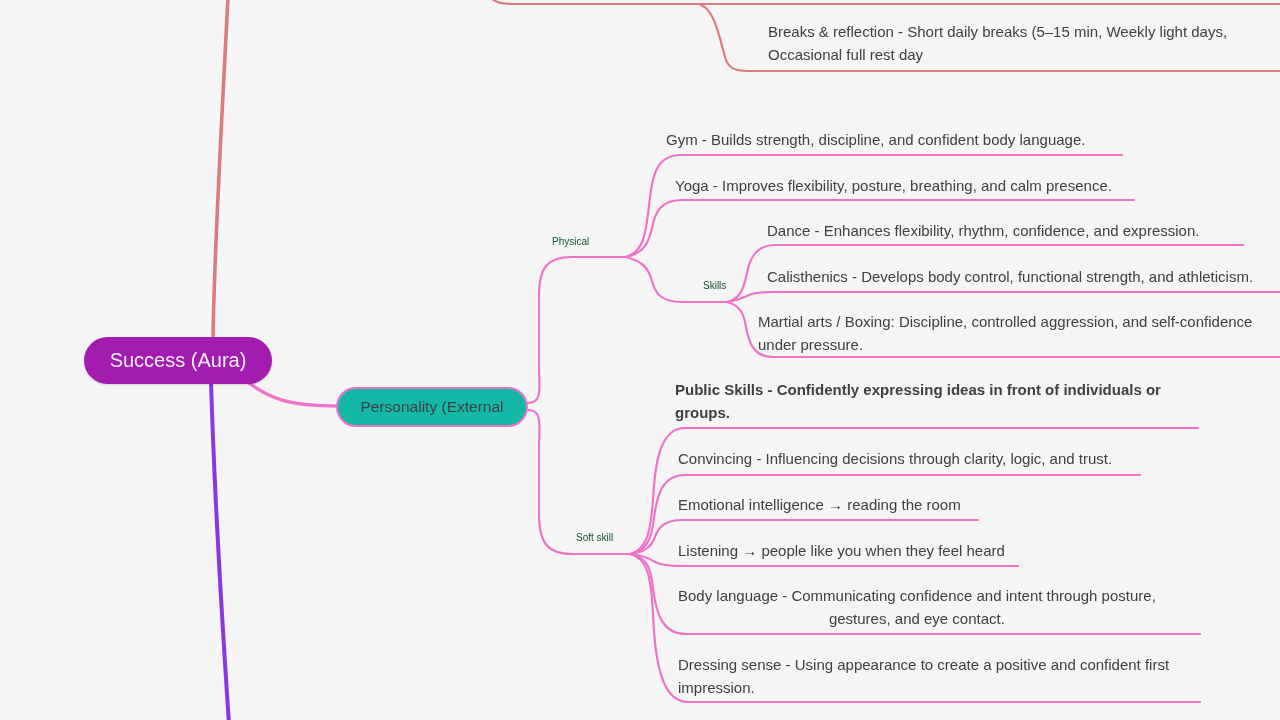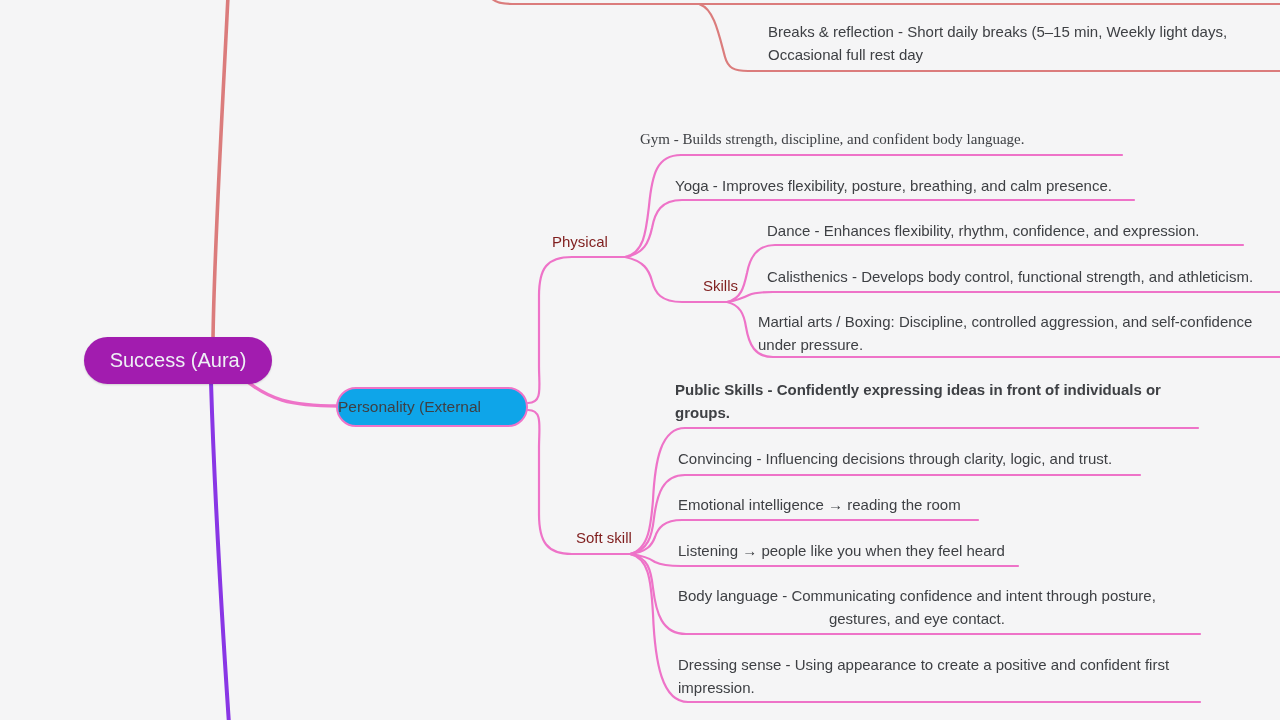--- a/index.html
+++ b/index.html
@@ -8,32 +8,32 @@
     background:#f5f5f6;
     font-family:"Liberation Sans",sans-serif;
     color:#3e4044;
   }
   #branches{position:absolute;left:0;top:0;z-index:1;}
   .node,.txt,.lbl{position:absolute;z-index:2;}
   .txt{
     font-size:15px;line-height:23px;color:#3e4044;white-space:nowrap;
   }
   .wrap{white-space:pre-line;}
-  .lbl{font-size:15px;line-height:20px;color:#7f1d1d;white-space:nowrap;}
+  .lbl{font-size:10px;line-height:20px;color:#14532d;white-space:nowrap;}
   .root-node{
     left:84px;top:337px;width:188px;height:47px;
     background:#a21caf;border-radius:24px;
     display:flex;align-items:center;justify-content:center;
     color:#eef0f5;font-size:20px;
     box-shadow:0 1px 2px rgba(0,0,0,.15);
   }
   .pill-node{
     left:336px;top:387px;width:192px;height:40px;
-    background:#0ea5e9;border:2.5px solid #ee73c8;border-radius:21px;
-    display:flex;align-items:center;
+    background:#14b8a6;border:2.5px solid #ee73c8;border-radius:21px;
+    display:flex;align-items:center;justify-content:center;
     font-size:15.5px;color:#3e4044;box-sizing:border-box;
   }
   path{fill:none;stroke-linecap:round;}
   .pk{stroke:#ee73c8;stroke-width:2.2px;}
   .pk-main{stroke:#ee73c8;stroke-width:3.4px;}
   .sal{stroke:#db7c7c;stroke-width:2.2px;}
   .sal-trunk{stroke:#db7c7c;stroke-width:3.6px;}
   .pur-trunk{stroke:#8936e5;stroke-width:4px;}
 </style>
 </head>
@@ -69,21 +69,21 @@
 </div>
 
 <div class="node pill-node">
   <span>Personality (External</span>
 </div>
 
 <div class="txt wrap" style="left:748px;top:20px;margin-left:20px;">Breaks &amp; reflection - Short daily breaks (5–15 min, Weekly light days,
 Occasional full rest day</div>
 
 <div class="lbl" style="left:552px;top:232px;">Physical</div>
-<div class="txt" style="left:640px;top:128px;font-family:Liberation Serif, serif;">Gym - Builds strength, discipline, and confident body language.</div>
+<div class="txt" style="left:666px;top:128px;">Gym - Builds strength, discipline, and confident body language.</div>
 <div class="txt" style="left:675px;top:174px;">Yoga - Improves flexibility, posture, breathing, and calm presence.</div>
 <div class="lbl" style="left:675px;top:276px;margin-left:28px;">Skills</div>
 <div class="txt" style="left:767px;top:219px;">Dance - Enhances flexibility, rhythm, confidence, and expression.</div>
 <div class="txt" style="left:767px;top:265px;">Calisthenics - Develops body control, functional strength, and athleticism.</div>
 <div class="txt wrap" style="left:758px;top:310px;">Martial arts / Boxing: Discipline, controlled aggression, and self-confidence
 under pressure.</div>
 
 <div class="lbl" style="left:576px;top:528px;">Soft skill</div>
 <div class="txt wrap" style="left:675px;top:378px;font-weight:bold;">Public Skills - Confidently expressing ideas in front of individuals or
 groups.</div>

